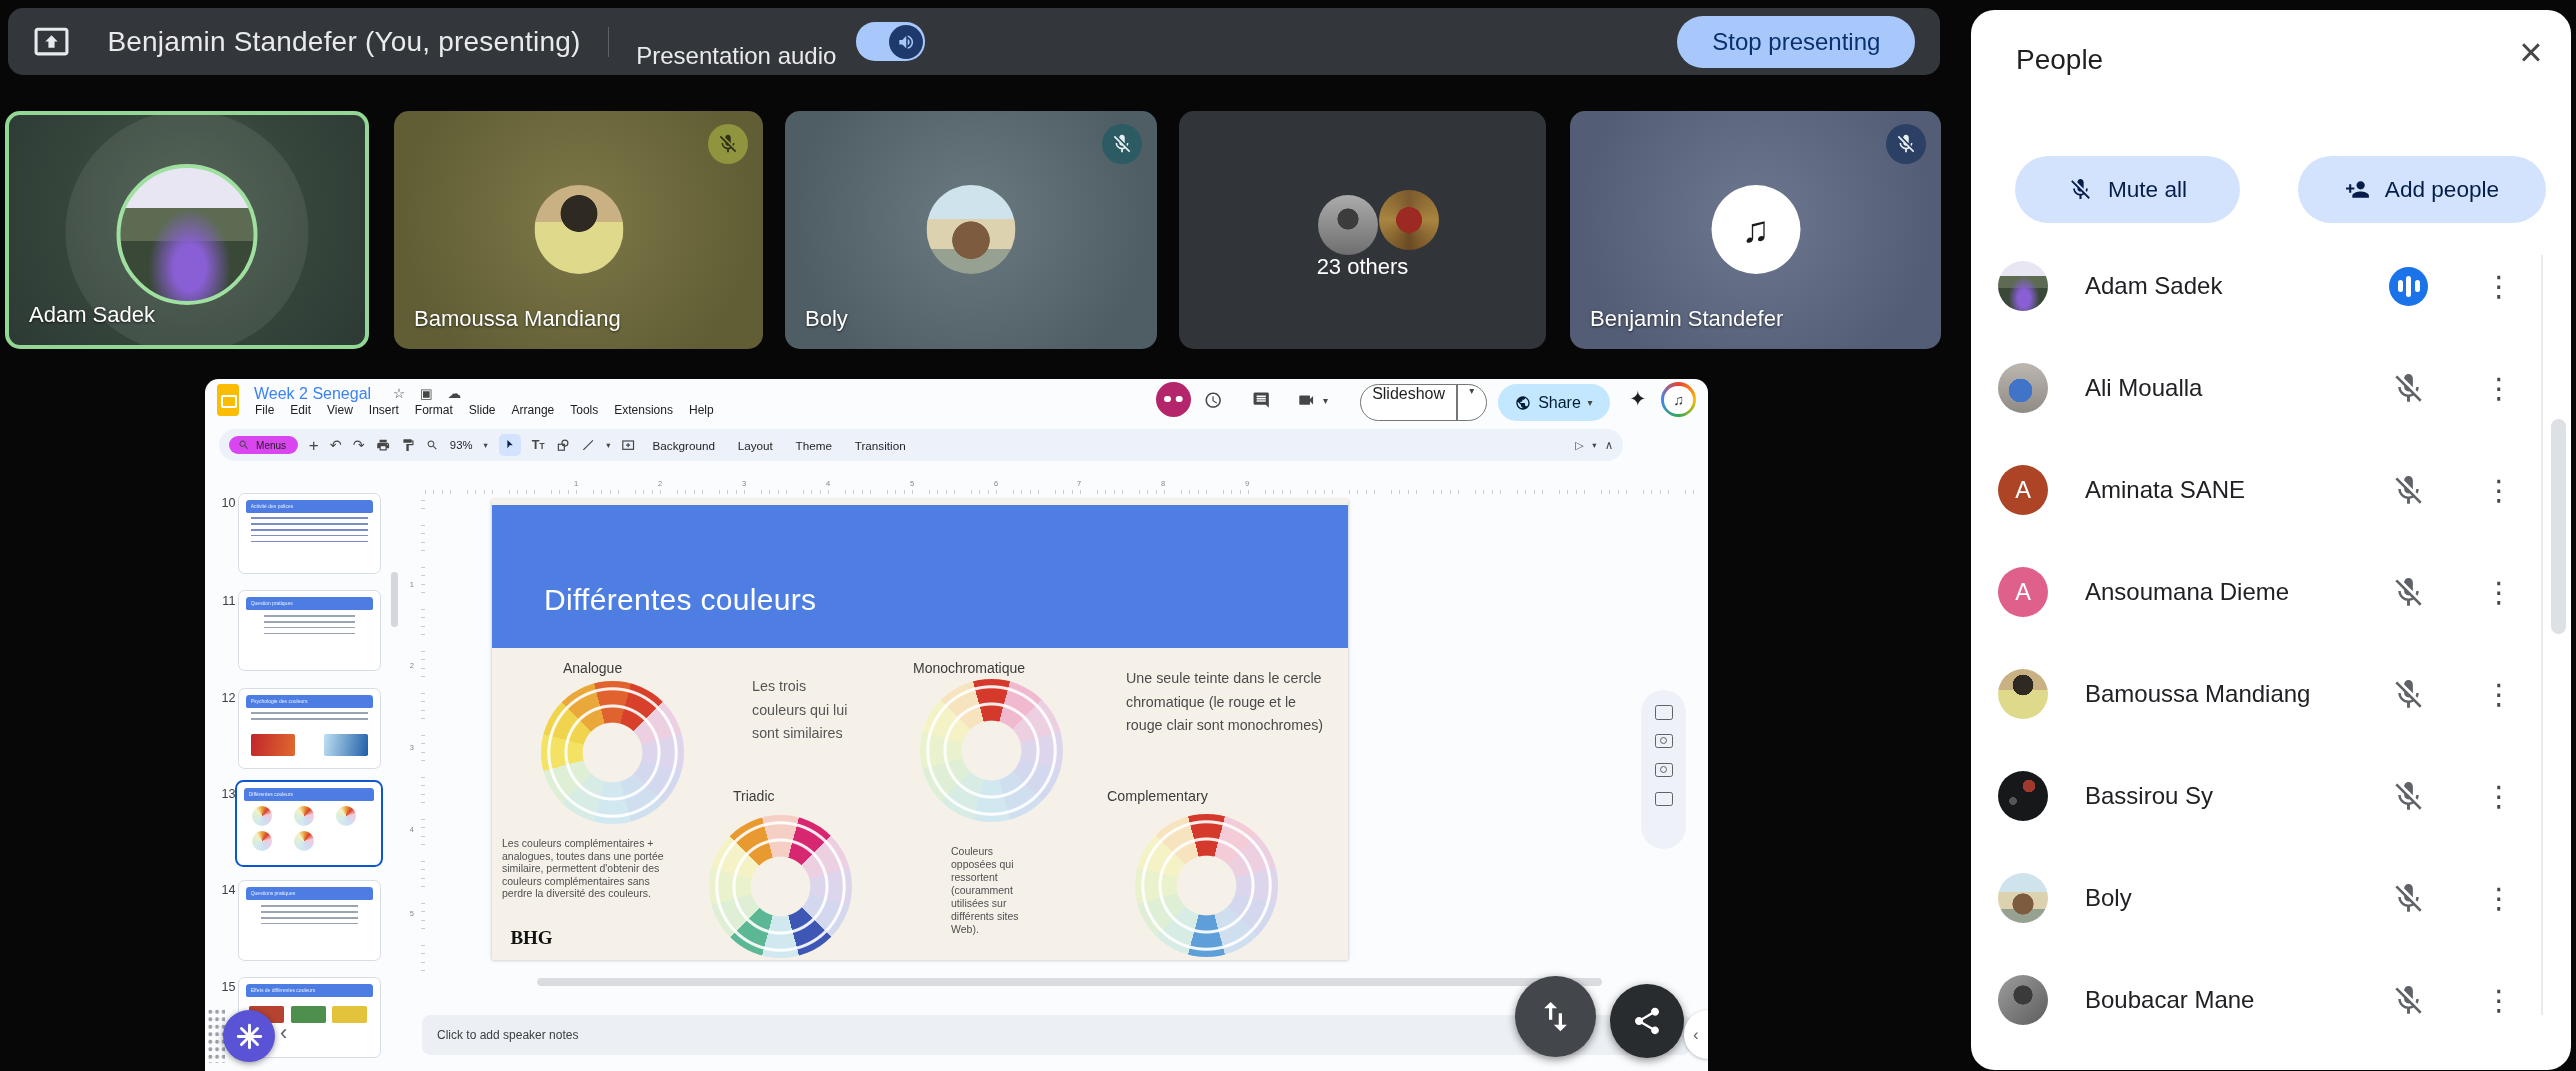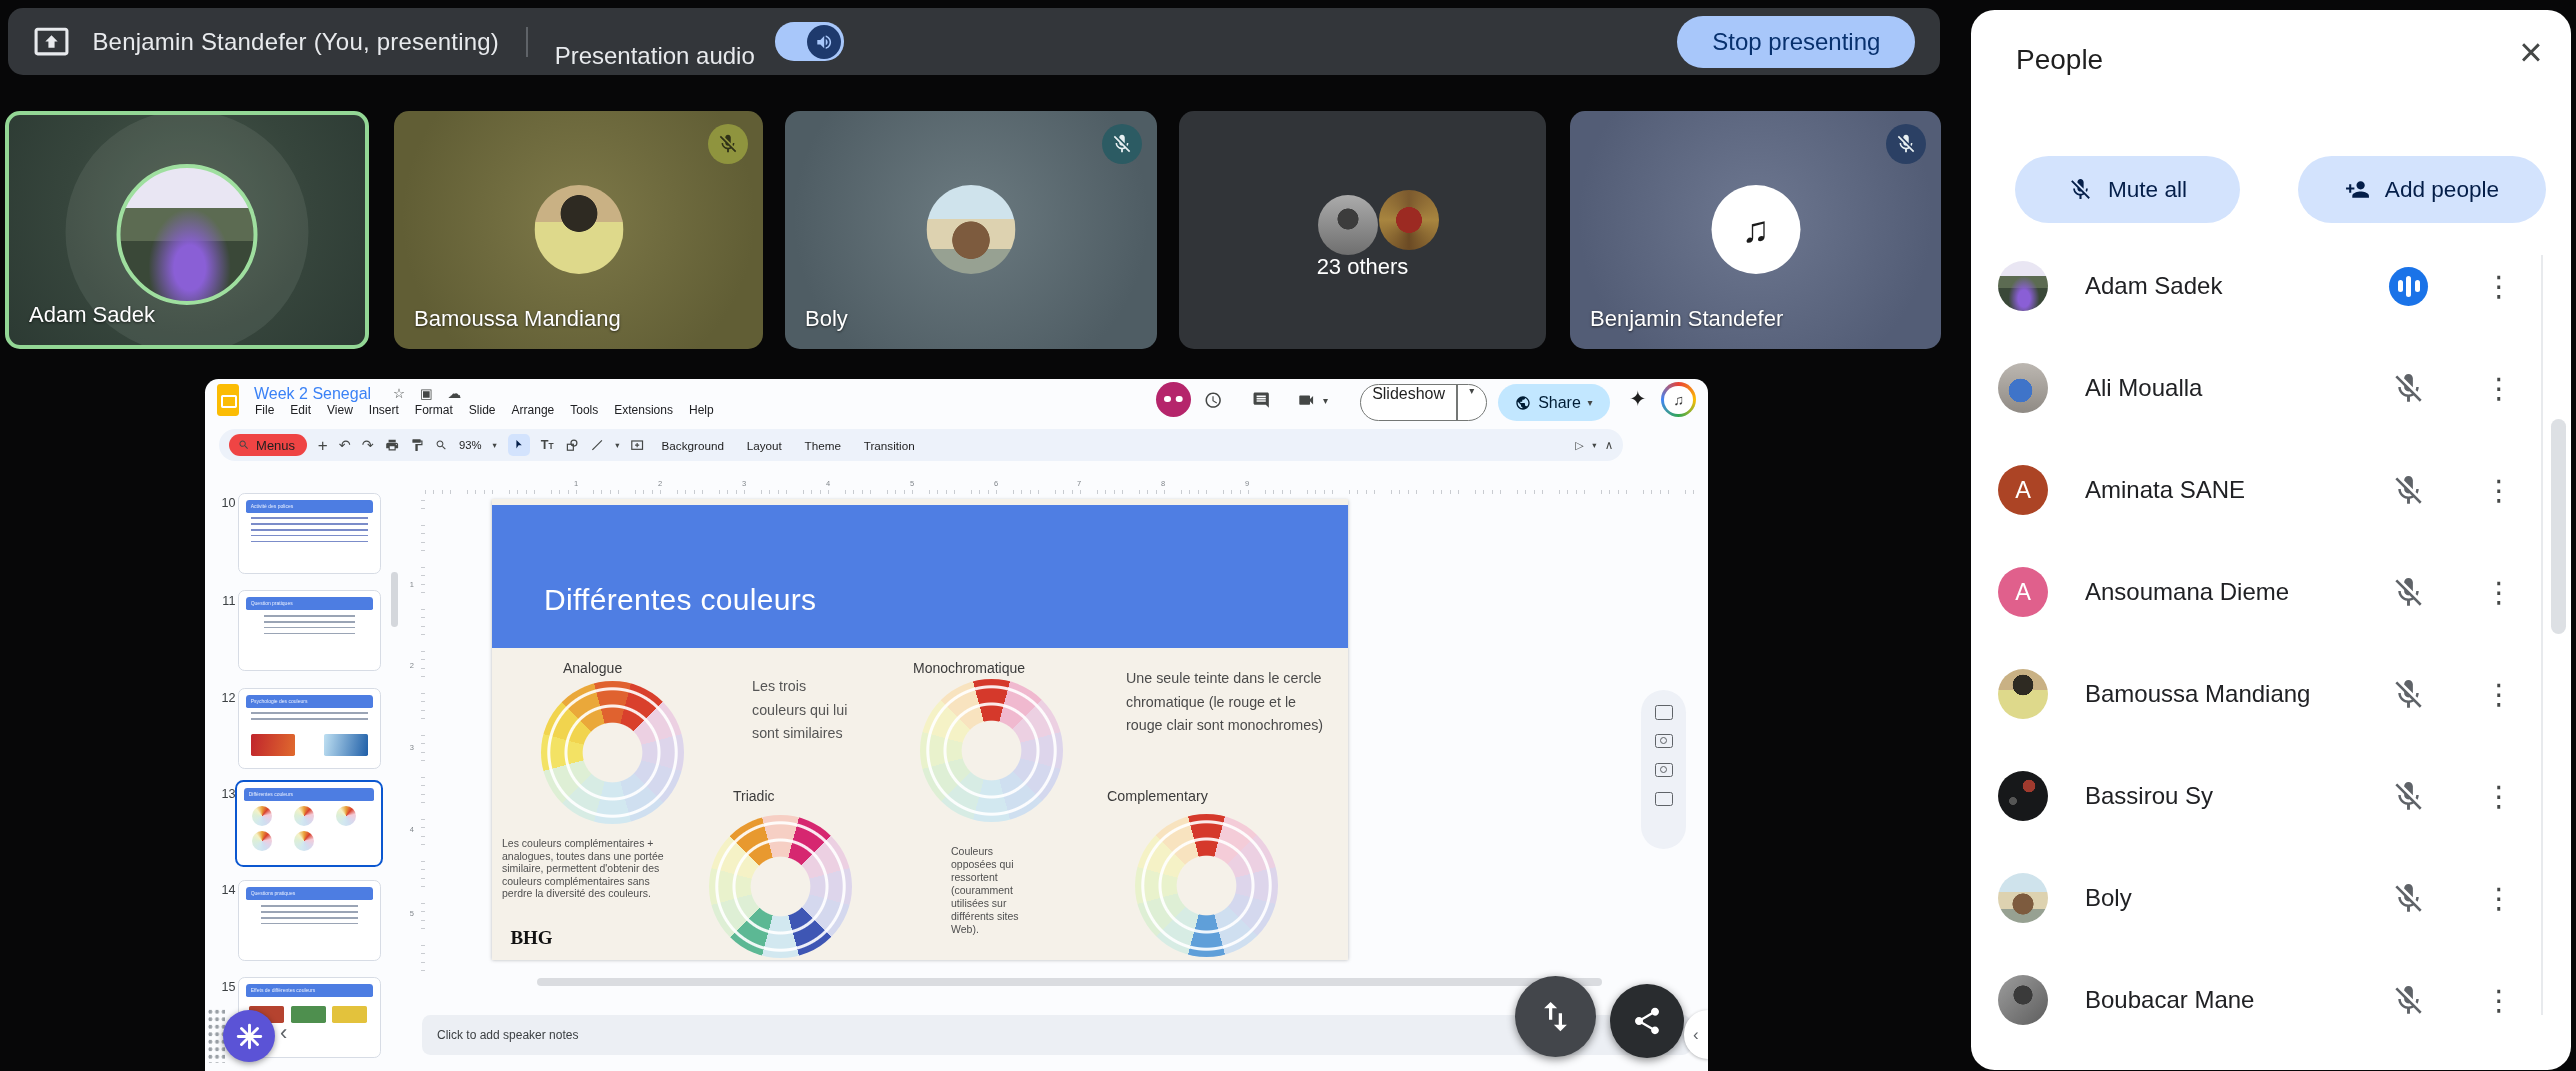--- a/index.html
+++ b/index.html
@@ -5,21 +5,21 @@
   html,body{margin:0;padding:0;}
   body{width:2576px;height:1072px;background:#070708;overflow:hidden;
        font-family:"Liberation Sans",sans-serif;-webkit-font-smoothing:antialiased;}
   #app{position:relative;width:2576px;height:1072px;}
   svg{display:block;}
 
   
   .topbar{position:absolute;left:8.4px;top:8.4px;width:1932px;height:67px;background:#33363a;
           border-radius:15px;display:flex;align-items:center;color:#e8eaed;}
   .present-ic{margin-left:25px;width:37px;height:37px;color:#e8eaed;}
-  .presenter{margin-left:22px;font-size:24px;letter-spacing:0.2px;}
+  .presenter{margin-left:37px;font-size:28px;letter-spacing:0.2px;}
   .vdiv{width:1.7px;height:30px;background:#5f6368;margin:0 27px;}
   .audio-label{font-size:24px;margin-top:28px;}
   .audio-toggle{margin-left:20px;width:69px;height:39px;border-radius:19px;background:#a8c7fa;position:relative;cursor:pointer;}
   .audio-toggle .knob{position:absolute;right:2.5px;top:2.5px;width:34px;height:34px;border-radius:50%;
           background:#1e3a6d;display:flex;align-items:center;justify-content:center;}
   .audio-toggle .knob svg{width:18.4px;height:18.4px;color:#a8c7fa;}
   .stop-btn{margin-left:auto;margin-right:25px;height:52px;padding:0 35px;border:none;border-radius:26px;
           background:#a8c7fa;color:#08316e;font-size:24px;font-family:inherit;font-weight:500;cursor:pointer;}
 
   
@@ -86,22 +86,22 @@
   .pill-share .lbl{font-size:16px;font-weight:500;}
   .gem-diamond{position:absolute;left:485px;top:8.4px;font-size:21px;color:#1f1f1f;}
   .profile{position:absolute;left:517px;top:3.4px;width:35px;height:35px;border-radius:50%;
       background:conic-gradient(#ea4335,#fbbc04,#34a853,#4285f4,#ea4335);display:flex;align-items:center;justify-content:center;cursor:pointer;}
   .profile i{width:28.5px;height:28.5px;border-radius:50%;background:#fff;font-style:normal;font-size:14.3px;color:#333;
       display:flex;align-items:center;justify-content:center;}
 
   .sw-toolbar{position:absolute;left:14.3px;top:50px;width:1404px;height:32px;background:#edf2fa;border-radius:16px;
       display:flex;align-items:center;padding:0 10px;box-sizing:border-box;gap:11px;color:#444746;}
   .tb-ic{width:14.3px;height:14.3px;flex:none;cursor:pointer;}
-  .menus-pill{display:flex;align-items:center;gap:6.7px;background:#ef4444;border-radius:11.7px;padding:3.4px 11.7px 3.4px 8.4px;
-      font-size:13px;color:#1f1f1f;cursor:pointer;}
+  .menus-pill{display:flex;align-items:center;gap:6.7px;background:#d946ef;border-radius:11.7px;padding:3.4px 11.7px 3.4px 8.4px;
+      font-size:10px;color:#1f1f1f;cursor:pointer;}
   .menus-pill svg{width:11.7px;height:11.7px;color:#444746;}
   .tb-txt{font-size:14.3px;line-height:1;cursor:pointer;}
   .tb-zoom{font-size:11.3px;color:#1f1f1f;cursor:pointer;}
   .tb-caret{font-size:8.4px;cursor:pointer;}
   .tb-cursor{width:22px;height:22px;background:#d3e3fd;border-radius:5px;display:flex;align-items:center;justify-content:center;cursor:pointer;}
   .tb-cursor svg{width:11.7px;height:11.7px;color:#041e49;}
   .tb-T{font-size:12.6px;color:#444746;font-weight:bold;cursor:pointer;}
   .tb-label{font-size:11.7px;color:#1f1f1f;margin:0 5.9px;cursor:pointer;}
   .tb-right{margin-left:auto;display:flex;align-items:center;gap:8.4px;font-size:11px;}
 

